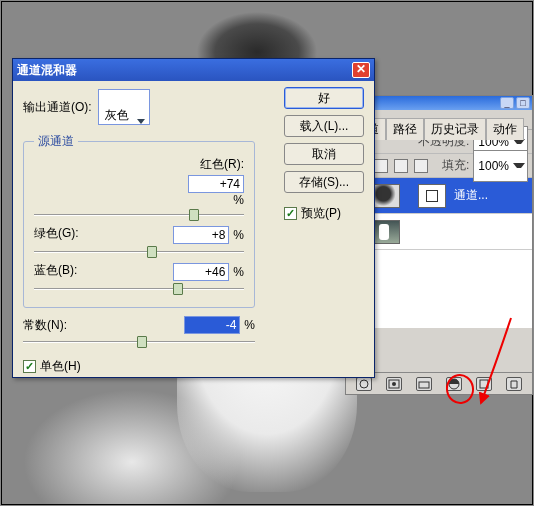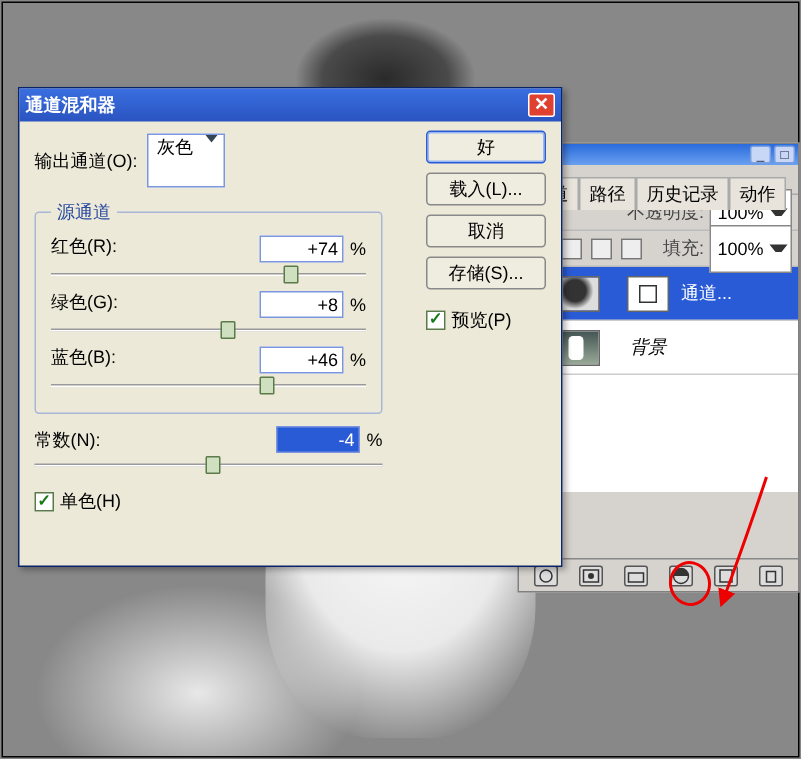--- a/index.html
+++ b/index.html
@@ -77,21 +77,21 @@
     height: 22px;
     background: linear-gradient(#3a6ee0, #2a54c0);
     color: #fff; font-weight: bold;
     display:flex; align-items:center; padding:0 4px; justify-content:space-between;
     font-size:12px;
     gap:23px;
   }
   .closebtn{ width:18px;height:16px;background:#e04030;border:1px solid #fff;border-radius:2px;color:#fff;font-weight:bold;text-align:center;line-height:13px;font-family:Arial;}
   .dbody { padding: 8px 10px 10px 10px; position:relative; }
   .row { display:flex; align-items:center; gap:6px; margin-bottom:8px;}
-  .select { display:inline-flex; align-items:flex-start; border:1px solid #7a96df; background:#fff; height:36px; padding:0 4px 0 6px; }
+  .select { display:inline-flex; align-items:flex-end; border:1px solid #7a96df; background:#fff; height:36px; padding:0 4px 0 6px; }
   .select .tri{border-top-color:#345;}
   fieldset { border:1px solid #a7b7d7; border-radius:3px; padding:6px 10px 8px 10px; margin:0 0 8px 0; width:232px;}
   legend { color:#2a4aa0; padding:0 4px; }
   .srow { margin-bottom:2px; }
   .srow .lab { display:block; margin-bottom:2px;}
   .numbox { width:56px; height:18px; border:1px solid #7a96df; background:#fff; text-align:right; padding:1px 3px; font-family:Arial;}
   .numbox.sel{ background:#2a5bd7; color:#fff; }
   .slider { position:relative; height:14px; margin-top:2px;}
   .track { position:absolute; left:0; right:0; top:5px; height:2px; background:#999; border-bottom:1px solid #fff;}
   .thumb2 { position:absolute; top:0; width:10px; height:12px; background:#cfe0c0; border:1px solid #5a7a4a; border-radius:1px;}
@@ -148,21 +148,20 @@
       <div class="linkcol"></div>
       <div class="mask">
           <div class="maskinner"></div>
         </div>
       <div class="layer-name">通道...</div>
     </div>
     <div class="layer">
       <div class="eye">👁</div>
       <div class="thumb photo2"></div>
       <div class="linkcol"></div>
-      <div class="layer-name it">背景</div>
     </div>
   </div>
   <div class="panel-bottom">
     <div class="pb">
         <svg width="12" height="12">
           <circle cx="6" cy="6" r="4" fill="none" stroke="#333"></circle>
         </svg>
       </div>
     <div class="pb">
         <svg width="12" height="12">
@@ -213,21 +212,21 @@
       <span>输出通道(O):</span>
       <div class="select">
         <span>灰色</span>&nbsp;&nbsp;<span class="tri"></span>
       </div>
     </div>
 
     <fieldset>
       <legend>源通道</legend>
 
       <div class="srow">
-        <div style="display:flex;align-items:center;">
+        <div style="display:flex;align-items:flex-end;flex-direction:column;">
           <span class="lab" style="flex:1">红色(R):</span>
           <div class="numbox">+74</div>
           <span style="margin-left:4px">%</span>
         </div>
         <div class="slider">
             <div class="track"></div>
             <div class="thumb2" style="left:74%"></div>
           </div>
       </div>
 

